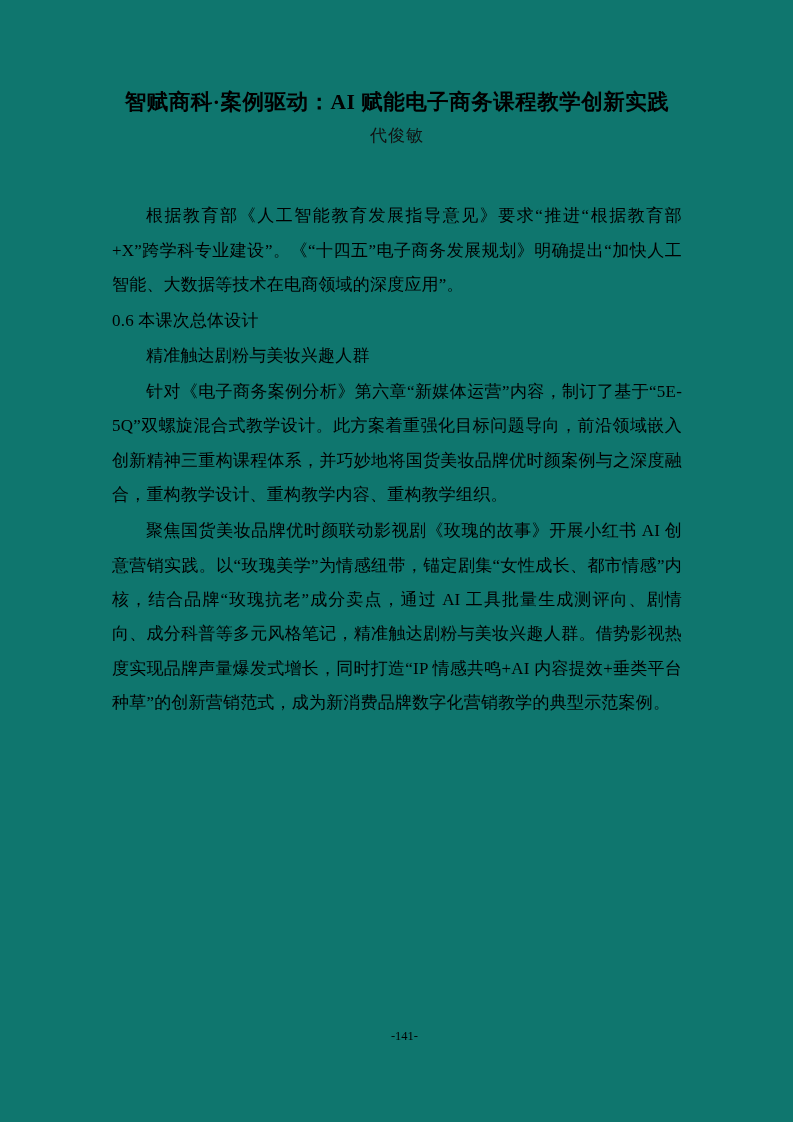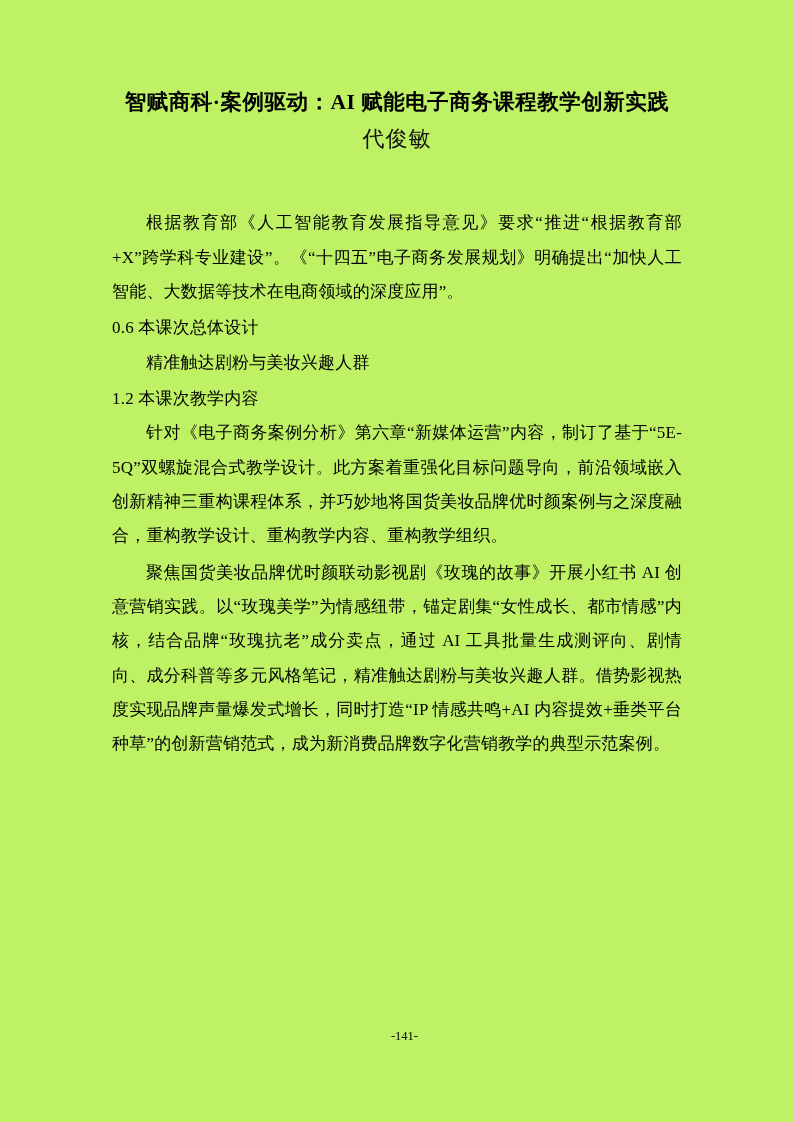--- a/index.html
+++ b/index.html
@@ -9,42 +9,42 @@
   }
   body {
     width: 793px;
     height: 1122px;
     font-family: "Liberation Serif", "DejaVu Serif", serif;
   }
   .page {
     position: relative;
     width: 793px;
     height: 1122px;
-    background: #bef264;
+    background: #0f766e;
     box-sizing: border-box;
     overflow: hidden;
   }
   .page-inner {
     position: absolute;
     left: 112px;
     top: 86px;
     width: 570px;
   }
   .doc-title {
     font-size: 21.5px;
     font-weight: bold;
     text-align: center;
     letter-spacing: 0.5px;
     color: #000;
     line-height: 1.5;
     margin: 0 0 6px 0;
     white-space: nowrap;
   }
   .doc-author {
-    font-size: 22px;
+    font-size: 17px;
     text-align: center;
     color: #111;
     margin: 0 0 52px 0;
     letter-spacing: 1px;
   }
   .section-heading {
     font-size: 17.5px;
     font-weight: bold;
     color: #000;
     margin: 0 0 16px 0;
@@ -90,21 +90,20 @@
 
     <div class="doc-author">代俊敏</div>
 
 
     <p class="body-text">根据教育部《人工智能教育发展指导意见》要求“推进“根据教育部+X”跨学科专业建设”。《“十四五”电子商务发展规划》明确提出“加快人工智能、大数据等技术在电商领域的深度应用”。</p>
 
     <p class="sub-heading">0.6 本课次总体设计</p>
 
     <p class="body-text">精准触达剧粉与美妆兴趣人群</p>
 
-    <p class="sub-heading">1.2 本课次教学内容</p>
 
     <p class="body-text">针对《电子商务案例分析》第六章“新媒体运营”内容，制订了基于“5E-5Q”双螺旋混合式教学设计。此方案着重强化目标问题导向，前沿领域嵌入创新精神三重构课程体系，并巧妙地将国货美妆品牌优时颜案例与之深度融合，重构教学设计、重构教学内容、重构教学组织。</p>
 
     <p class="body-text">聚焦国货美妆品牌优时颜联动影视剧《玫瑰的故事》开展小红书 AI 创意营销实践。以“玫瑰美学”为情感纽带，锚定剧集“女性成长、都市情感”内核，结合品牌“玫瑰抗老”成分卖点，通过 AI 工具批量生成测评向、剧情向、成分科普等多元风格笔记，精准触达剧粉与美妆兴趣人群。借势影视热度实现品牌声量爆发式增长，同时打造“IP 情感共鸣+AI 内容提效+垂类平台种草”的创新营销范式，成为新消费品牌数字化营销教学的典型示范案例。</p>
 
   </div>
 
   <div class="footer">-141-</div>
 </div>
 

